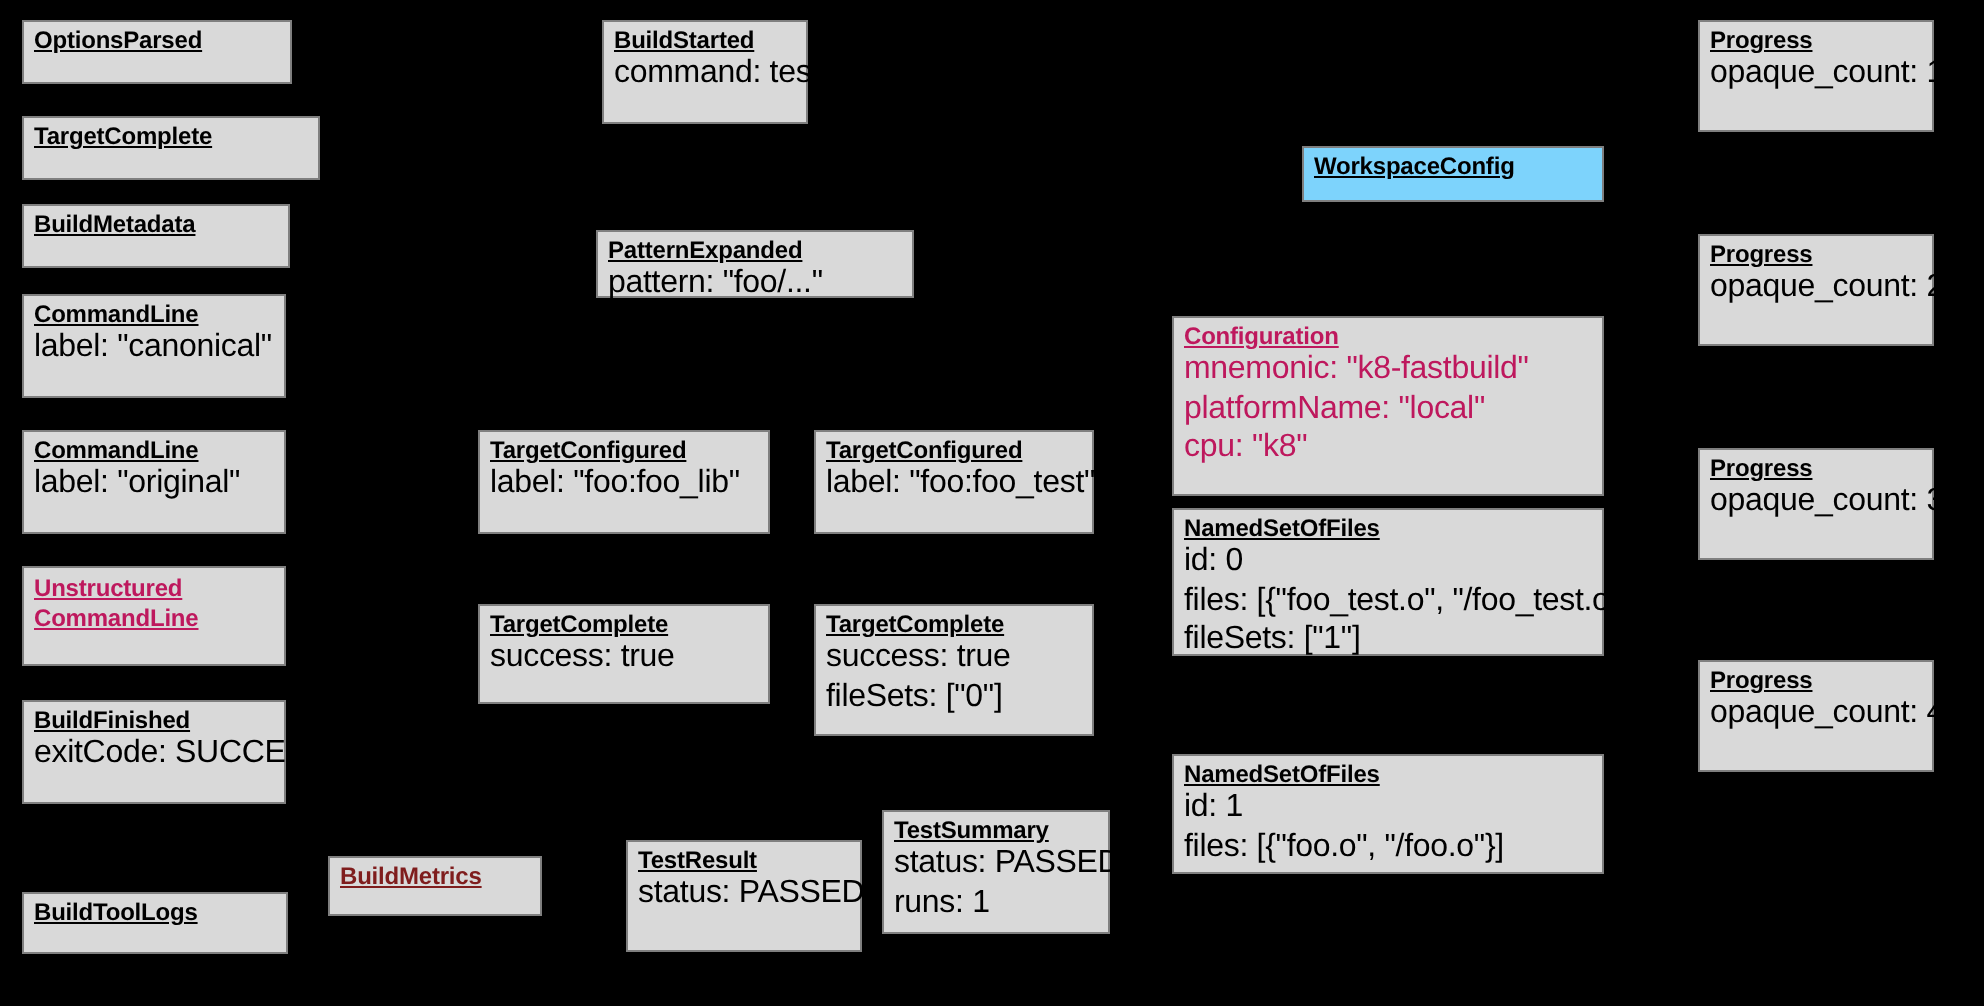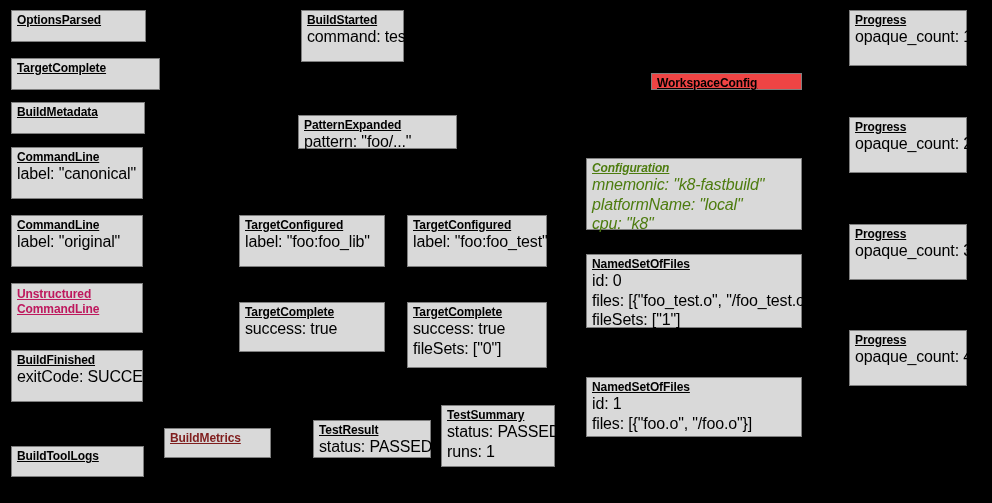--- a/index.html
+++ b/index.html
@@ -58,39 +58,39 @@
       <span class="node-title">BuildStarted</span>
       <span class="node-attrs">command: test</span>
     </div>
     <div class="node" style="left: 849px; top: 10px; width: 118px; height: 56px; background: rgb(217, 217, 217); border-color: rgb(127, 127, 127); color: rgb(0, 0, 0);">
       <span class="node-title">Progress</span>
       <span class="node-attrs">opaque_count: 1</span>
     </div>
     <div class="node" style="left: 11px; top: 58px; width: 149px; height: 32px; background: rgb(217, 217, 217); border-color: rgb(127, 127, 127); color: rgb(0, 0, 0);">
       <span class="node-title">TargetComplete</span>
     </div>
-    <div class="node" style="left: 651px; top: 73px; width: 151px; height: 17px; background: #ef4444; border-color: rgb(127, 127, 127); color: rgb(0, 0, 0);">
+    <div class="node" style="left: 651px; top: 73px; width: 151px; height: 28px; background: #7dd3fc; border-color: rgb(127, 127, 127); color: rgb(0, 0, 0);">
       <span class="node-title">WorkspaceConfig</span>
     </div>
     <div class="node" style="left: 11px; top: 102px; width: 134px; height: 32px; background: rgb(217, 217, 217); border-color: rgb(127, 127, 127); color: rgb(0, 0, 0);">
       <span class="node-title">BuildMetadata</span>
     </div>
     <div class="node" style="left: 298px; top: 115px; width: 159px; height: 34px; background: rgb(217, 217, 217); border-color: rgb(127, 127, 127); color: rgb(0, 0, 0);">
       <span class="node-title">PatternExpanded</span>
       <span class="node-attrs">pattern: "foo/..."</span>
     </div>
     <div class="node" style="left: 849px; top: 117px; width: 118px; height: 56px; background: rgb(217, 217, 217); border-color: rgb(127, 127, 127); color: rgb(0, 0, 0);">
       <span class="node-title">Progress</span>
       <span class="node-attrs">opaque_count: 2</span>
     </div>
     <div class="node" style="left: 11px; top: 147px; width: 132px; height: 52px; background: rgb(217, 217, 217); border-color: rgb(127, 127, 127); color: rgb(0, 0, 0);">
       <span class="node-title">CommandLine</span>
       <span class="node-attrs">label: "canonical"</span>
     </div>
-    <div class="node" style="left: 586px; top: 158px; width: 216px; height: 72px; background: rgb(217, 217, 217); border-color: rgb(127, 127, 127); color: #4d7c0f; font-style: italic;">
+    <div class="node" style="left: 586px; top: 158px; width: 216px; height: 90px; background: rgb(217, 217, 217); border-color: rgb(127, 127, 127); color: #be185d;">
       <span class="node-title">Configuration</span>
       <span class="node-attrs">mnemonic: "k8-fastbuild"
 platformName: "local"
 cpu: "k8"</span>
     </div>
     <div class="node" style="left: 239px; top: 215px; width: 146px; height: 52px; background: rgb(217, 217, 217); border-color: rgb(127, 127, 127); color: rgb(0, 0, 0);">
       <span class="node-title">TargetConfigured</span>
       <span class="node-attrs">label: "foo:foo_lib"</span>
     </div>
     <div class="node" style="left: 407px; top: 215px; width: 140px; height: 52px; background: rgb(217, 217, 217); border-color: rgb(127, 127, 127); color: rgb(0, 0, 0);">
@@ -134,21 +134,21 @@
     <div class="node" style="left: 586px; top: 377px; width: 216px; height: 60px; background: rgb(217, 217, 217); border-color: rgb(127, 127, 127); color: rgb(0, 0, 0);">
       <span class="node-title">NamedSetOfFiles</span>
       <span class="node-attrs">id: 1
 files: [{"foo.o", "/foo.o"}]</span>
     </div>
     <div class="node" style="left: 441px; top: 405px; width: 114px; height: 62px; background: rgb(217, 217, 217); border-color: rgb(127, 127, 127); color: rgb(0, 0, 0);">
       <span class="node-title">TestSummary</span>
       <span class="node-attrs">status: PASSED
 runs: 1</span>
     </div>
-    <div class="node" style="left: 313px; top: 420px; width: 118px; height: 38px; background: rgb(217, 217, 217); border-color: rgb(127, 127, 127); color: rgb(0, 0, 0);">
+    <div class="node" style="left: 313px; top: 420px; width: 118px; height: 56px; background: rgb(217, 217, 217); border-color: rgb(127, 127, 127); color: rgb(0, 0, 0);">
       <span class="node-title">TestResult</span>
       <span class="node-attrs">status: PASSED</span>
     </div>
     <div class="node" style="left: 11px; top: 446px; width: 133px; height: 31px; background: rgb(217, 217, 217); border-color: rgb(127, 127, 127); color: rgb(0, 0, 0);">
       <span class="node-title">BuildToolLogs</span>
     </div>
     <div class="node" style="left: 164px; top: 428px; width: 107px; height: 30px; background: rgb(217, 217, 217); border-color: rgb(127, 127, 127); color: #7f1d1d;">
       <span class="node-title">BuildMetrics</span>
     </div>
   </div>

